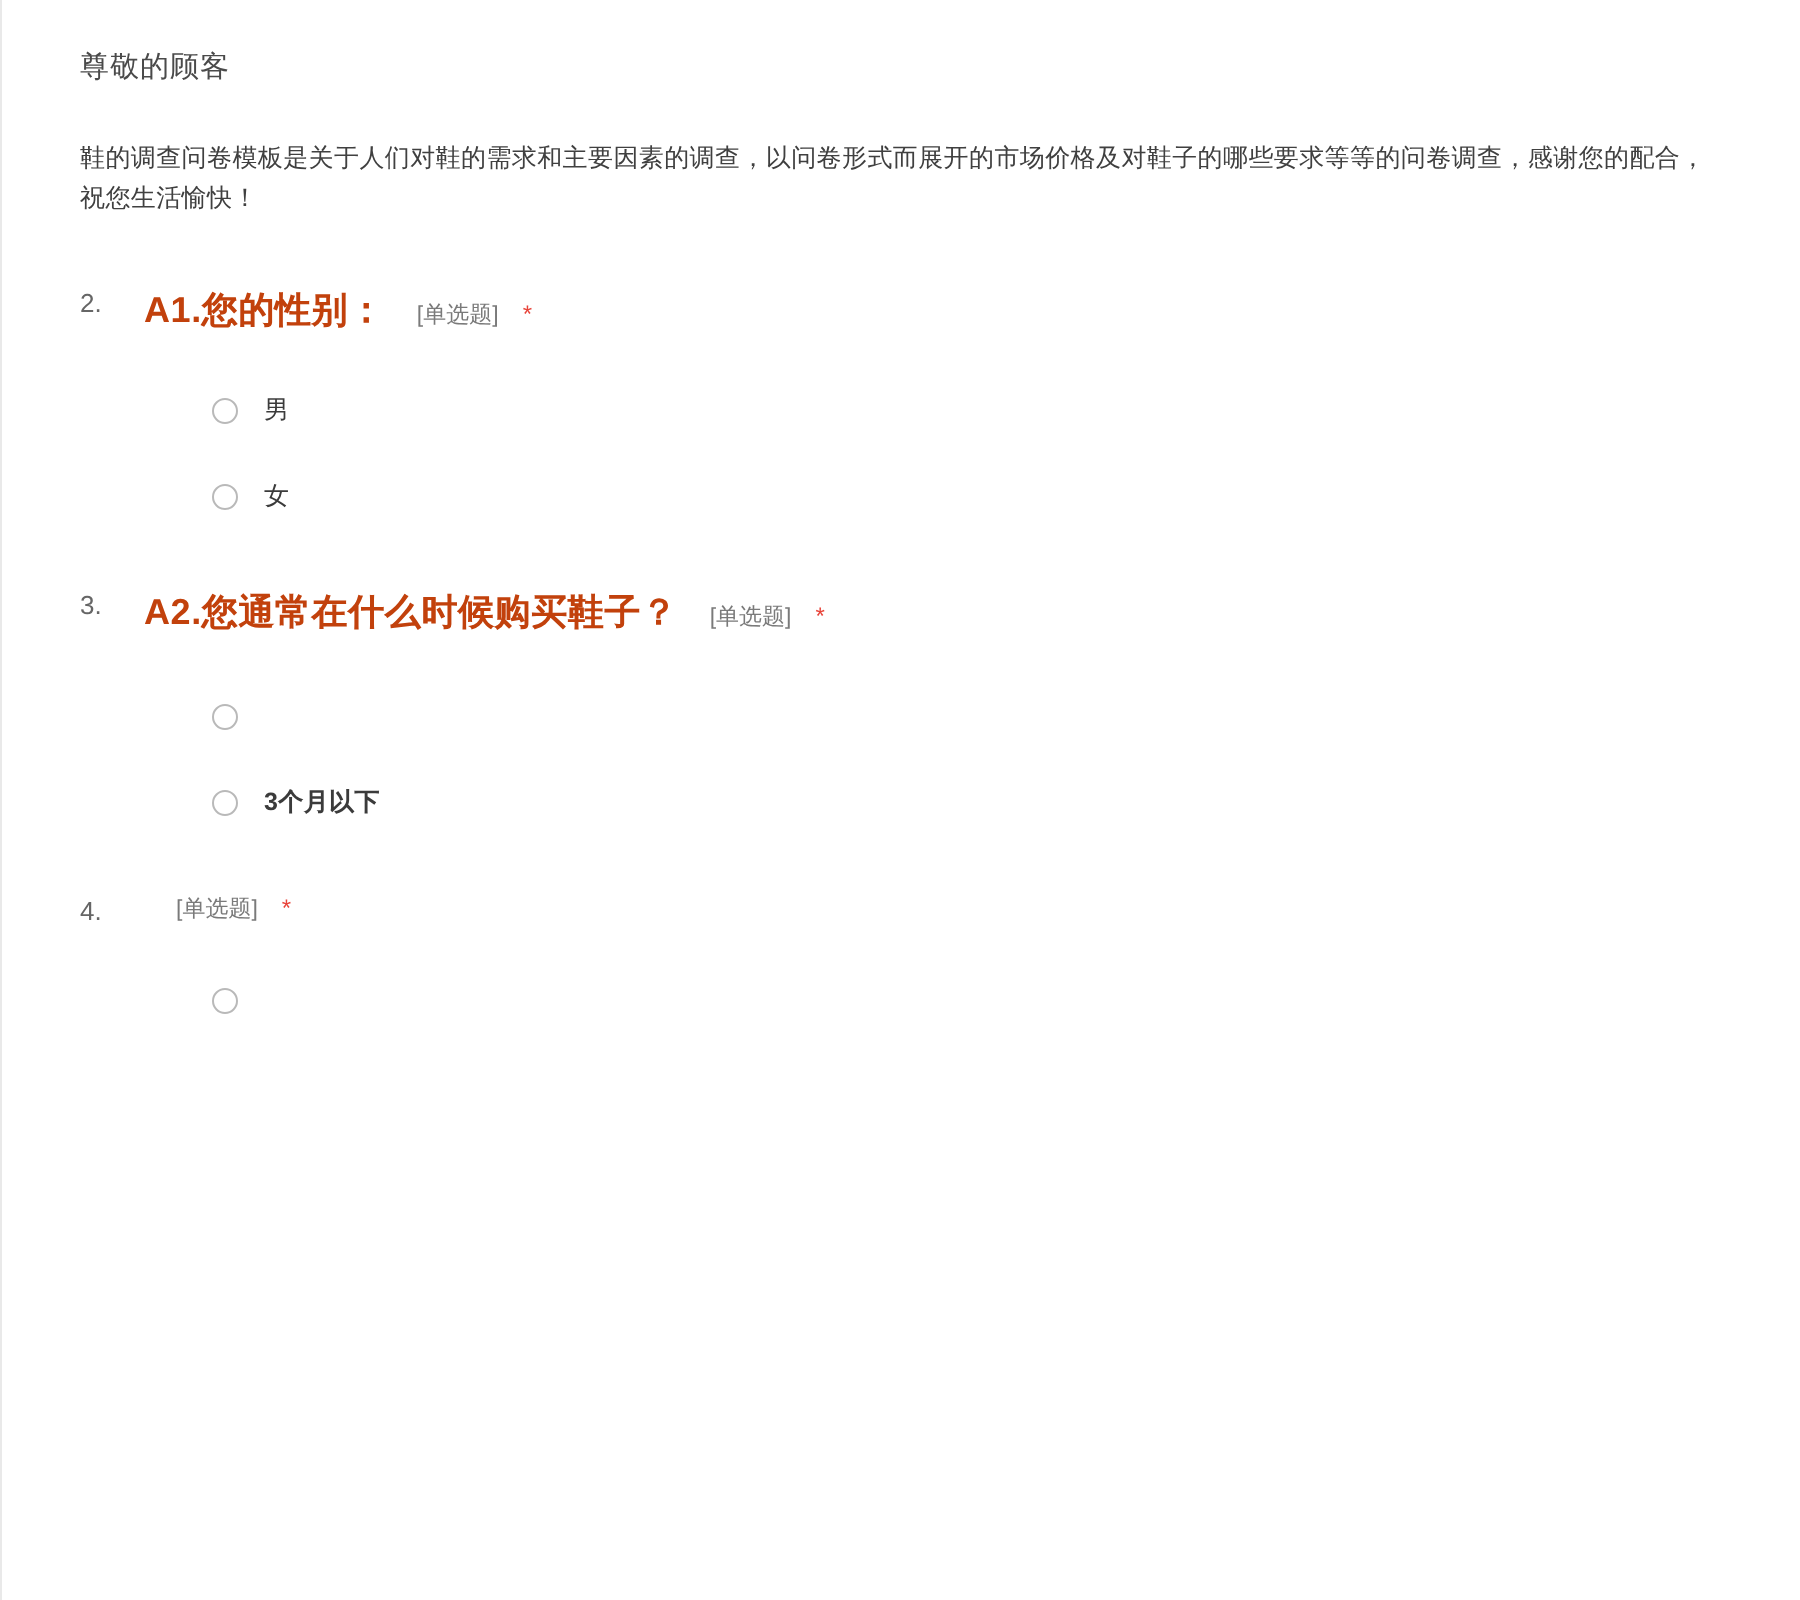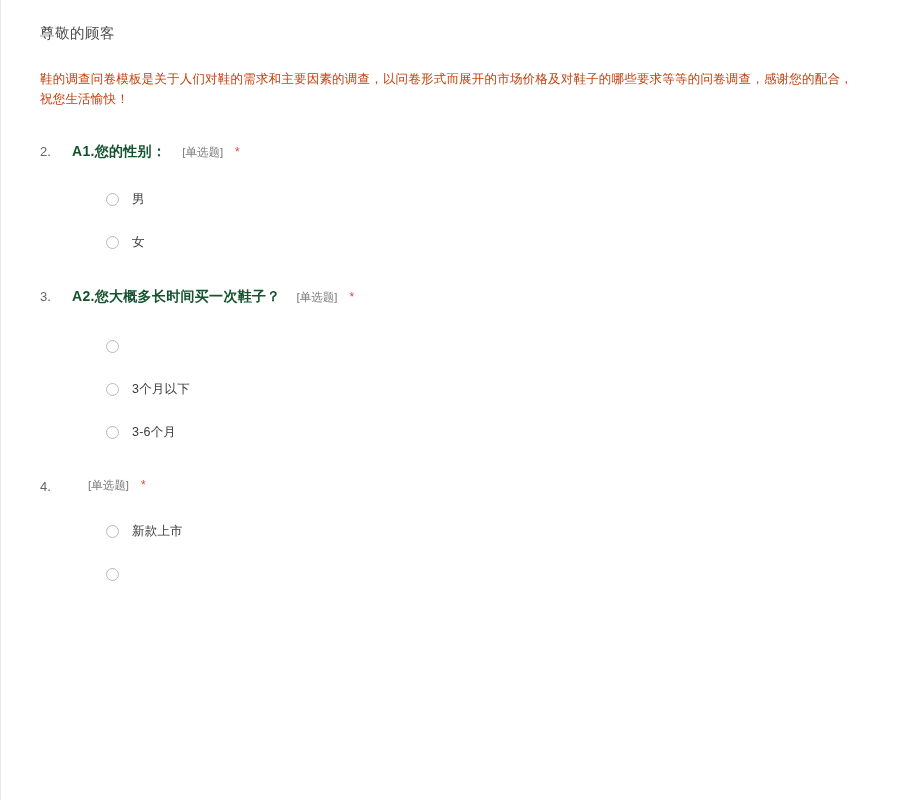--- a/index.html
+++ b/index.html
@@ -33,21 +33,21 @@
   .survey-title {
     font-size: 14.5px;
     color: #4a4a4a;
     font-weight: normal;
     letter-spacing: 0.5px;
     margin: 6px 0 0 4px;
   }
   .survey-desc {
     margin: 26px 0 0 4px;
     font-size: 12.5px;
-    color: #c2410c;
+    color: #404040;
     line-height: 1.6;
     letter-spacing: 0.2px;
   }
   .question {
     margin-top: 34px;
     position: relative;
     padding-left: 36px;
   }
   .q-index {
     position: absolute;
@@ -55,23 +55,23 @@
     top: 1px;
     font-size: 13px;
     color: #666666;
   }
   .q-head {
     display: flex;
     align-items: baseline;
     flex-wrap: nowrap;
   }
   .q-title {
-    font-size: 14px;
+    font-size: 18px;
     font-weight: bold;
-    color: #14532d;
+    color: #c2410c;
     letter-spacing: 0.3px;
   }
   .q-type {
     font-size: 11.5px;
     color: #7a7a7a;
     margin-left: 16px;
     white-space: nowrap;
   }
   .q-required {
     color: #e8443a;
@@ -97,21 +97,21 @@
     flex: 0 0 auto;
     box-sizing: border-box;
   }
   .opt-label {
     margin-left: 13px;
     font-size: 12.5px;
     color: #3b3b3b;
     letter-spacing: 0.2px;
   }
   .q2 .options { margin-top: 28px; }
-  .q2 .option { margin-bottom: 19px; }
+  .q2 .option { margin-bottom: 19px; font-weight: bold; }
 </style>
 </head>
 <body>
 
 <div class="page">
   <div class="left-rule"></div>
 
   <div class="survey-title">尊敬的顾客</div>
 
   <div class="survey-desc">鞋的调查问卷模板是关于人们对鞋的需求和主要因素的调查，以问卷形式而展开的市场价格及对鞋子的哪些要求等等的问卷调查，感谢您的配合，祝您生活愉快！</div>
@@ -131,50 +131,42 @@
       <div class="option">
         <span class="radio"></span>
         <span class="opt-label">女</span>
       </div>
     </div>
   </div>
 
   <div class="question q2">
     <span class="q-index">3.</span>
     <div class="q-head">
-      <span class="q-title">A2.您大概多长时间买一次鞋子？</span>
+      <span class="q-title">A2.您通常在什么时候购买鞋子？</span>
       <span class="q-type">[单选题]</span>
       <span class="q-required">*</span>
     </div>
     <div class="options">
       <div class="option">
         <span class="radio"></span>
         <span class="opt-label"></span>
       </div>
       <div class="option">
         <span class="radio"></span>
         <span class="opt-label">3个月以下</span>
-      </div>
-      <div class="option">
-        <span class="radio"></span>
-        <span class="opt-label">3-6个月</span>
       </div>
     </div>
   </div>
 
   <div class="question q3">
     <span class="q-index">4.</span>
     <div class="q-head">
       <span class="q-type">[单选题]</span>
       <span class="q-required">*</span>
     </div>
     <div class="options">
       <div class="option">
         <span class="radio"></span>
-        <span class="opt-label">新款上市</span>
-      </div>
-      <div class="option">
-        <span class="radio"></span>
         <span class="opt-label"></span>
       </div>
     </div>
   </div>
 </div>
 
 </body></html>

